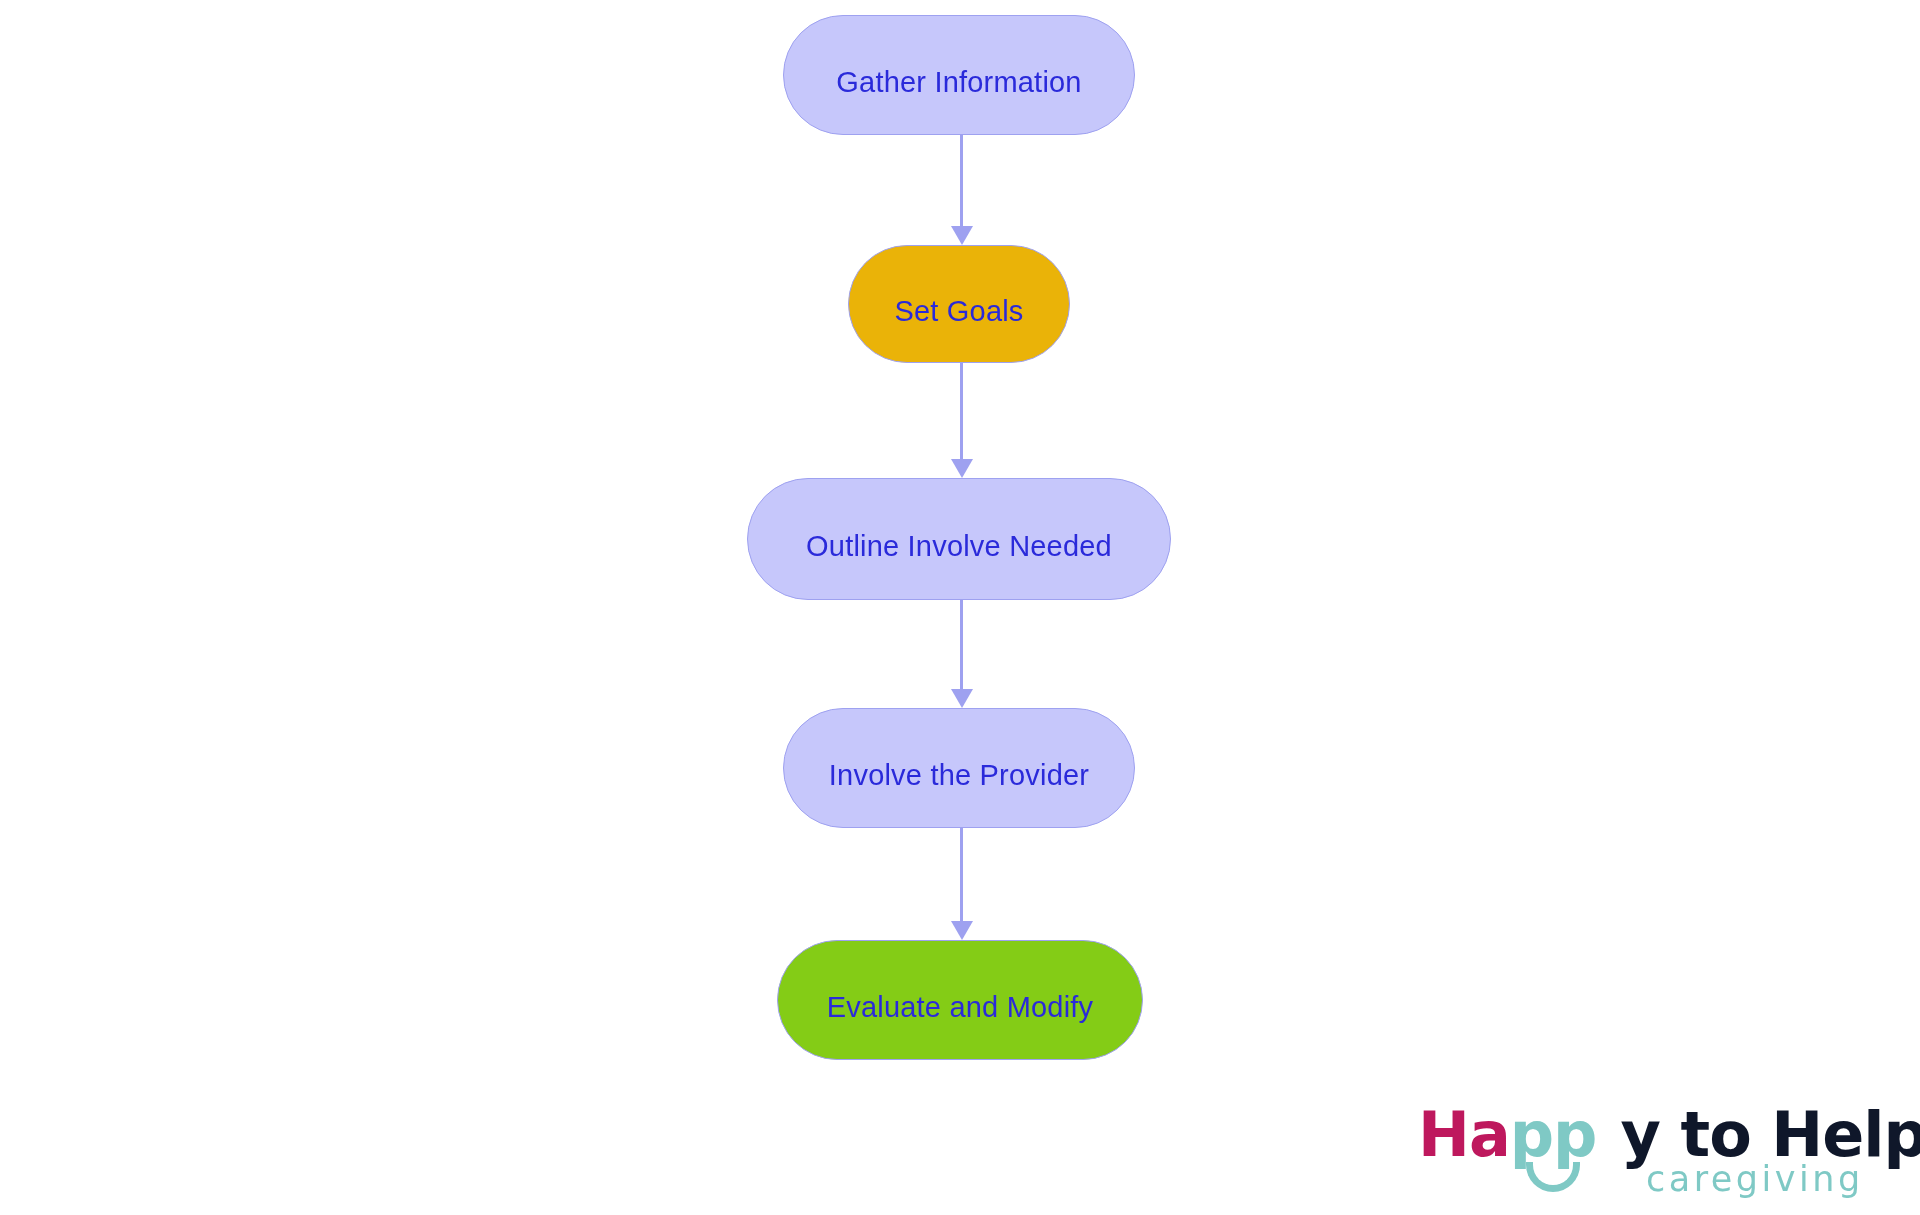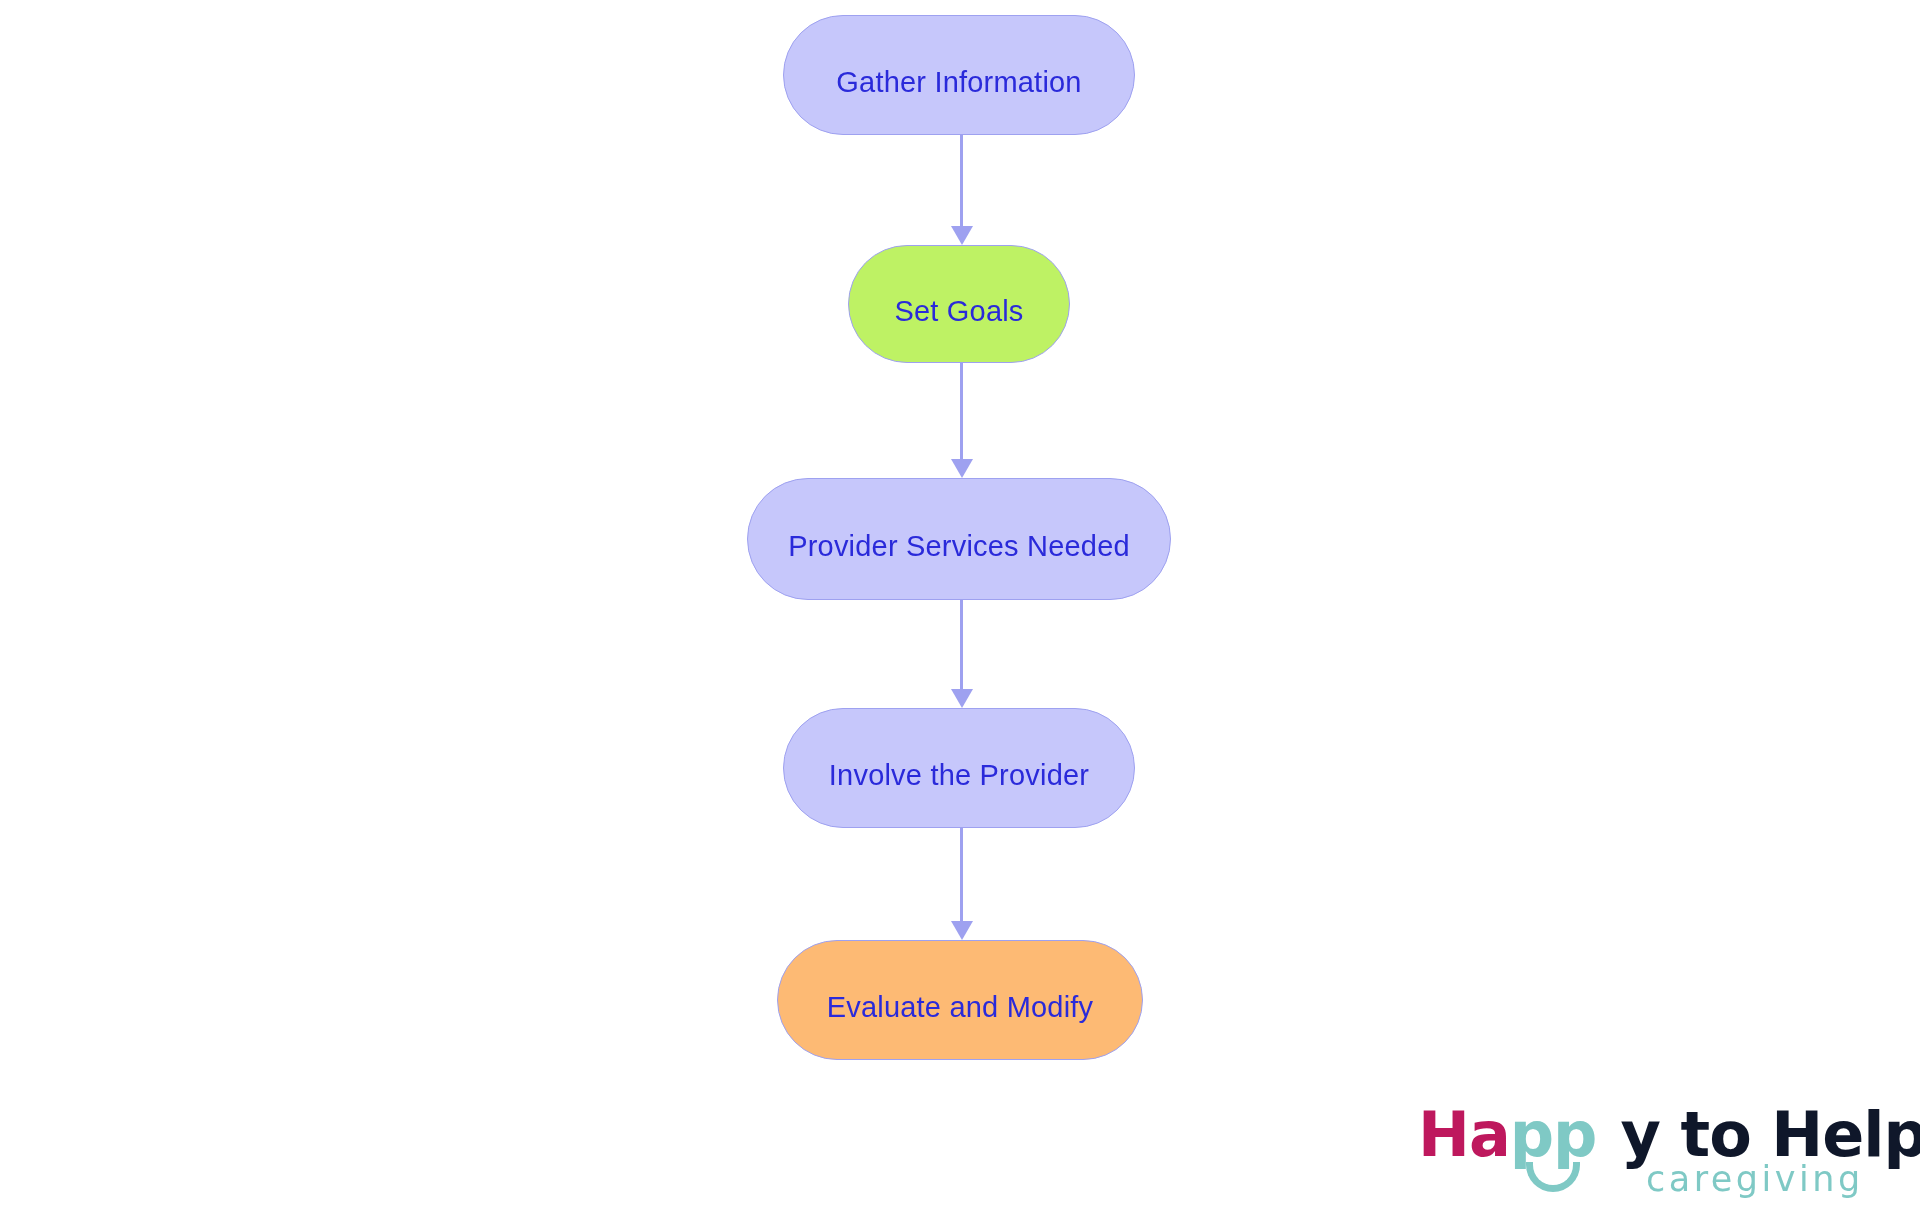--- a/index.html
+++ b/index.html
@@ -136,30 +136,30 @@
     <div class="edge-head" style="top: 89px; border-top-color: rgb(158, 161, 240);"></div>
   </div>
   <div class="edge" style="left: 960px; top: 828px; width: 3px; height: 112px;">
     <div class="edge-line" style="height: 95px; background: rgb(158, 161, 240);"></div>
     <div class="edge-head" style="top: 93px; border-top-color: rgb(158, 161, 240);"></div>
   </div>
 
   <div class="node" style="left: 783px; top: 15px; width: 352px; height: 120px; background: rgb(198, 199, 251); border-color: rgb(158, 161, 240); color: rgb(42, 42, 218);">
     <span class="node-label">Gather Information</span>
   </div>
-  <div class="node" style="left: 848px; top: 245px; width: 222px; height: 118px; background: #bef264; border-color: rgb(158, 161, 240); color: rgb(42, 42, 218); text-align: right;">
+  <div class="node" style="left: 848px; top: 245px; width: 222px; height: 118px; background: #eab308; border-color: rgb(158, 161, 240); color: rgb(42, 42, 218); text-align: right;">
     <span class="node-label">Set Goals</span>
   </div>
   <div class="node" style="left: 747px; top: 478px; width: 424px; height: 122px; background: rgb(198, 199, 251); border-color: rgb(158, 161, 240); color: rgb(42, 42, 218);">
-    <span class="node-label">Provider Services Needed</span>
+    <span class="node-label">Outline Involve Needed</span>
   </div>
   <div class="node" style="left: 783px; top: 708px; width: 352px; height: 120px; background: rgb(198, 199, 251); border-color: rgb(158, 161, 240); color: rgb(42, 42, 218); justify-content: center;">
     <span class="node-label">Involve the Provider</span>
   </div>
-  <div class="node" style="left: 777px; top: 940px; width: 366px; height: 120px; background: #fdba74; border-color: rgb(158, 161, 240); color: rgb(42, 42, 218);">
+  <div class="node" style="left: 777px; top: 940px; width: 366px; height: 120px; background: #84cc16; border-color: rgb(158, 161, 240); color: rgb(42, 42, 218);">
     <span class="node-label">Evaluate and Modify</span>
   </div>
 
 </div>
 
 <div id="brand-logo">
   <div class="logo-wordmark"><span class="logo-coral" style="color: #be185d;">Ha</span><span class="logo-teal" style="color: rgb(127, 201, 197);">pp</span><span class="logo-coral" style="color: #0f172a; margin-left: 24px;">y to Help</span></div>
   <div class="logo-smile" style="border-color: transparent rgb(127, 201, 197) rgb(127, 201, 197);"></div>
   <div class="logo-tagline" style="color: rgb(127, 201, 197);">caregiving</div>
 </div>

